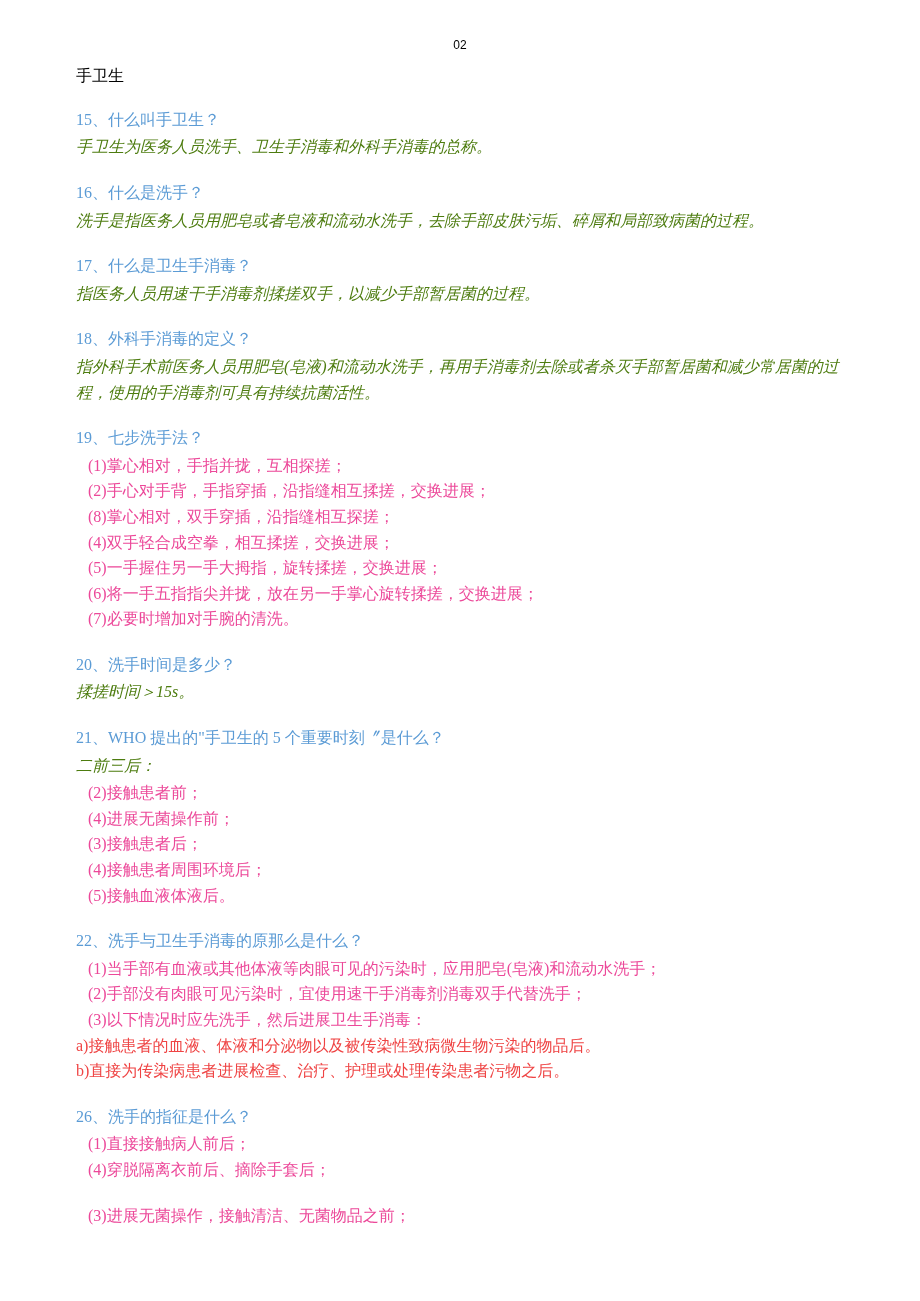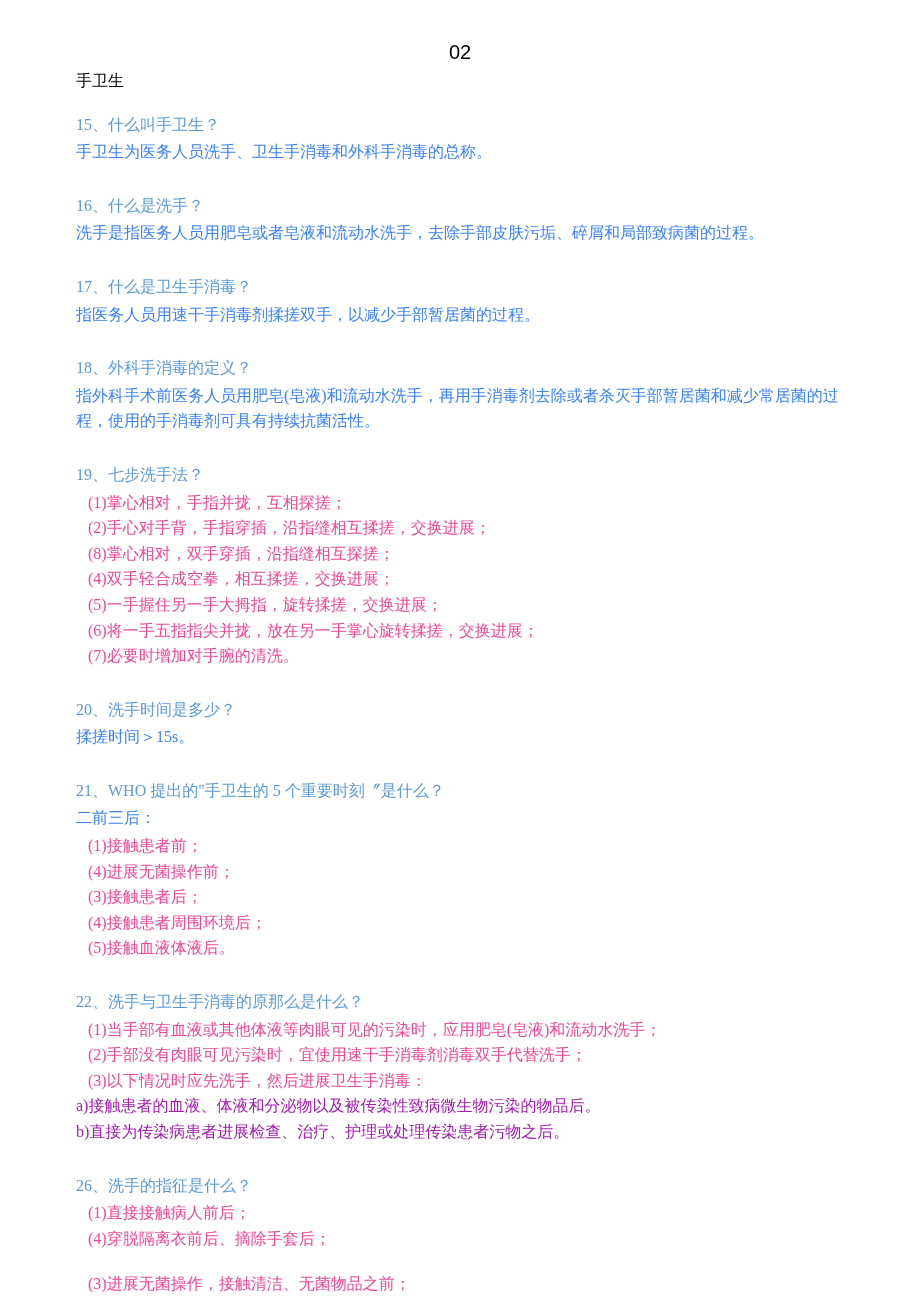--- a/index.html
+++ b/index.html
@@ -12,44 +12,46 @@
       font-size: 16px;
       line-height: 1.6;
       color: #000;
       background: #fff;
       padding: 36px 76px 50px 76px;
       width: 920px;
     }
     .page-number {
       text-align: center;
       font-family: Arial, sans-serif;
-      font-size: 20px;
+      font-size: 12px;
+      margin-bottom: 8px;
     }
     .section-title {
       color: #000;
       margin-bottom: 18px;
     }
     .question {
       color: #5B9BD5;
-      margin-top: 28px;
+      margin-top: 20px;
       margin-bottom: 2px;
     }
     .question.first {
       margin-top: 14px;
     }
     .answer {
-      color: #3b82f6;
+      color: #4d7c0f;
       margin-bottom: 2px;
+      font-style: italic;
     }
     .list-item {
       color: #ec4899;
       padding-left: 12px;
     }
     .sub-item {
-      color: #a21caf;
+      color: #ef4444;
     }
     .gap {
       height: 20px;
     }
   </style>
 </head>
 <body>
 
 <div class="page-number">02</div>
 <div class="section-title">手卫生</div>
@@ -73,21 +75,21 @@
 <div class="list-item">(4)双手轻合成空拳，相互揉搓，交换进展；</div>
 <div class="list-item">(5)一手握住另一手大拇指，旋转揉搓，交换进展；</div>
 <div class="list-item">(6)将一手五指指尖并拢，放在另一手掌心旋转揉搓，交换进展；</div>
 <div class="list-item">(7)必要时增加对手腕的清洗。</div>
 
 <div class="question">20、洗手时间是多少？</div>
 <div class="answer">揉搓时间＞15s。</div>
 
 <div class="question">21、WHO 提出的"手卫生的 5 个重要时刻〞是什么？</div>
 <div class="answer">二前三后：</div>
-<div class="list-item">(1)接触患者前；</div>
+<div class="list-item">(2)接触患者前；</div>
 <div class="list-item">(4)进展无菌操作前；</div>
 <div class="list-item">(3)接触患者后；</div>
 <div class="list-item">(4)接触患者周围环境后；</div>
 <div class="list-item">(5)接触血液体液后。</div>
 
 <div class="question">22、洗手与卫生手消毒的原那么是什么？</div>
 <div class="list-item">(1)当手部有血液或其他体液等肉眼可见的污染时，应用肥皂(皂液)和流动水洗手；</div>
 <div class="list-item">(2)手部没有肉眼可见污染时，宜使用速干手消毒剂消毒双手代替洗手；</div>
 <div class="list-item">(3)以下情况时应先洗手，然后进展卫生手消毒：</div>
 <div class="sub-item">a)接触患者的血液、体液和分泌物以及被传染性致病微生物污染的物品后。</div>

